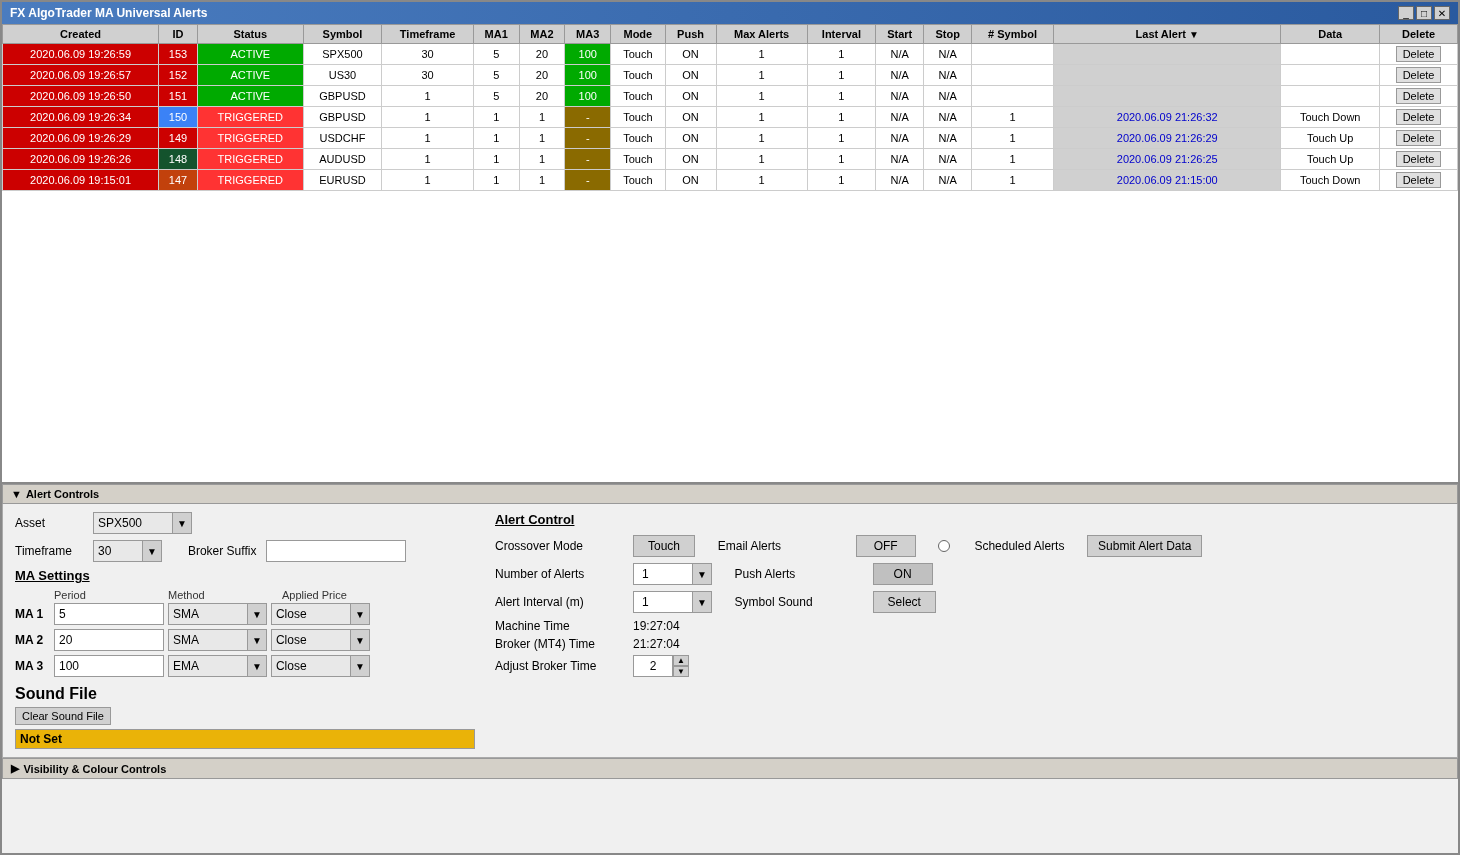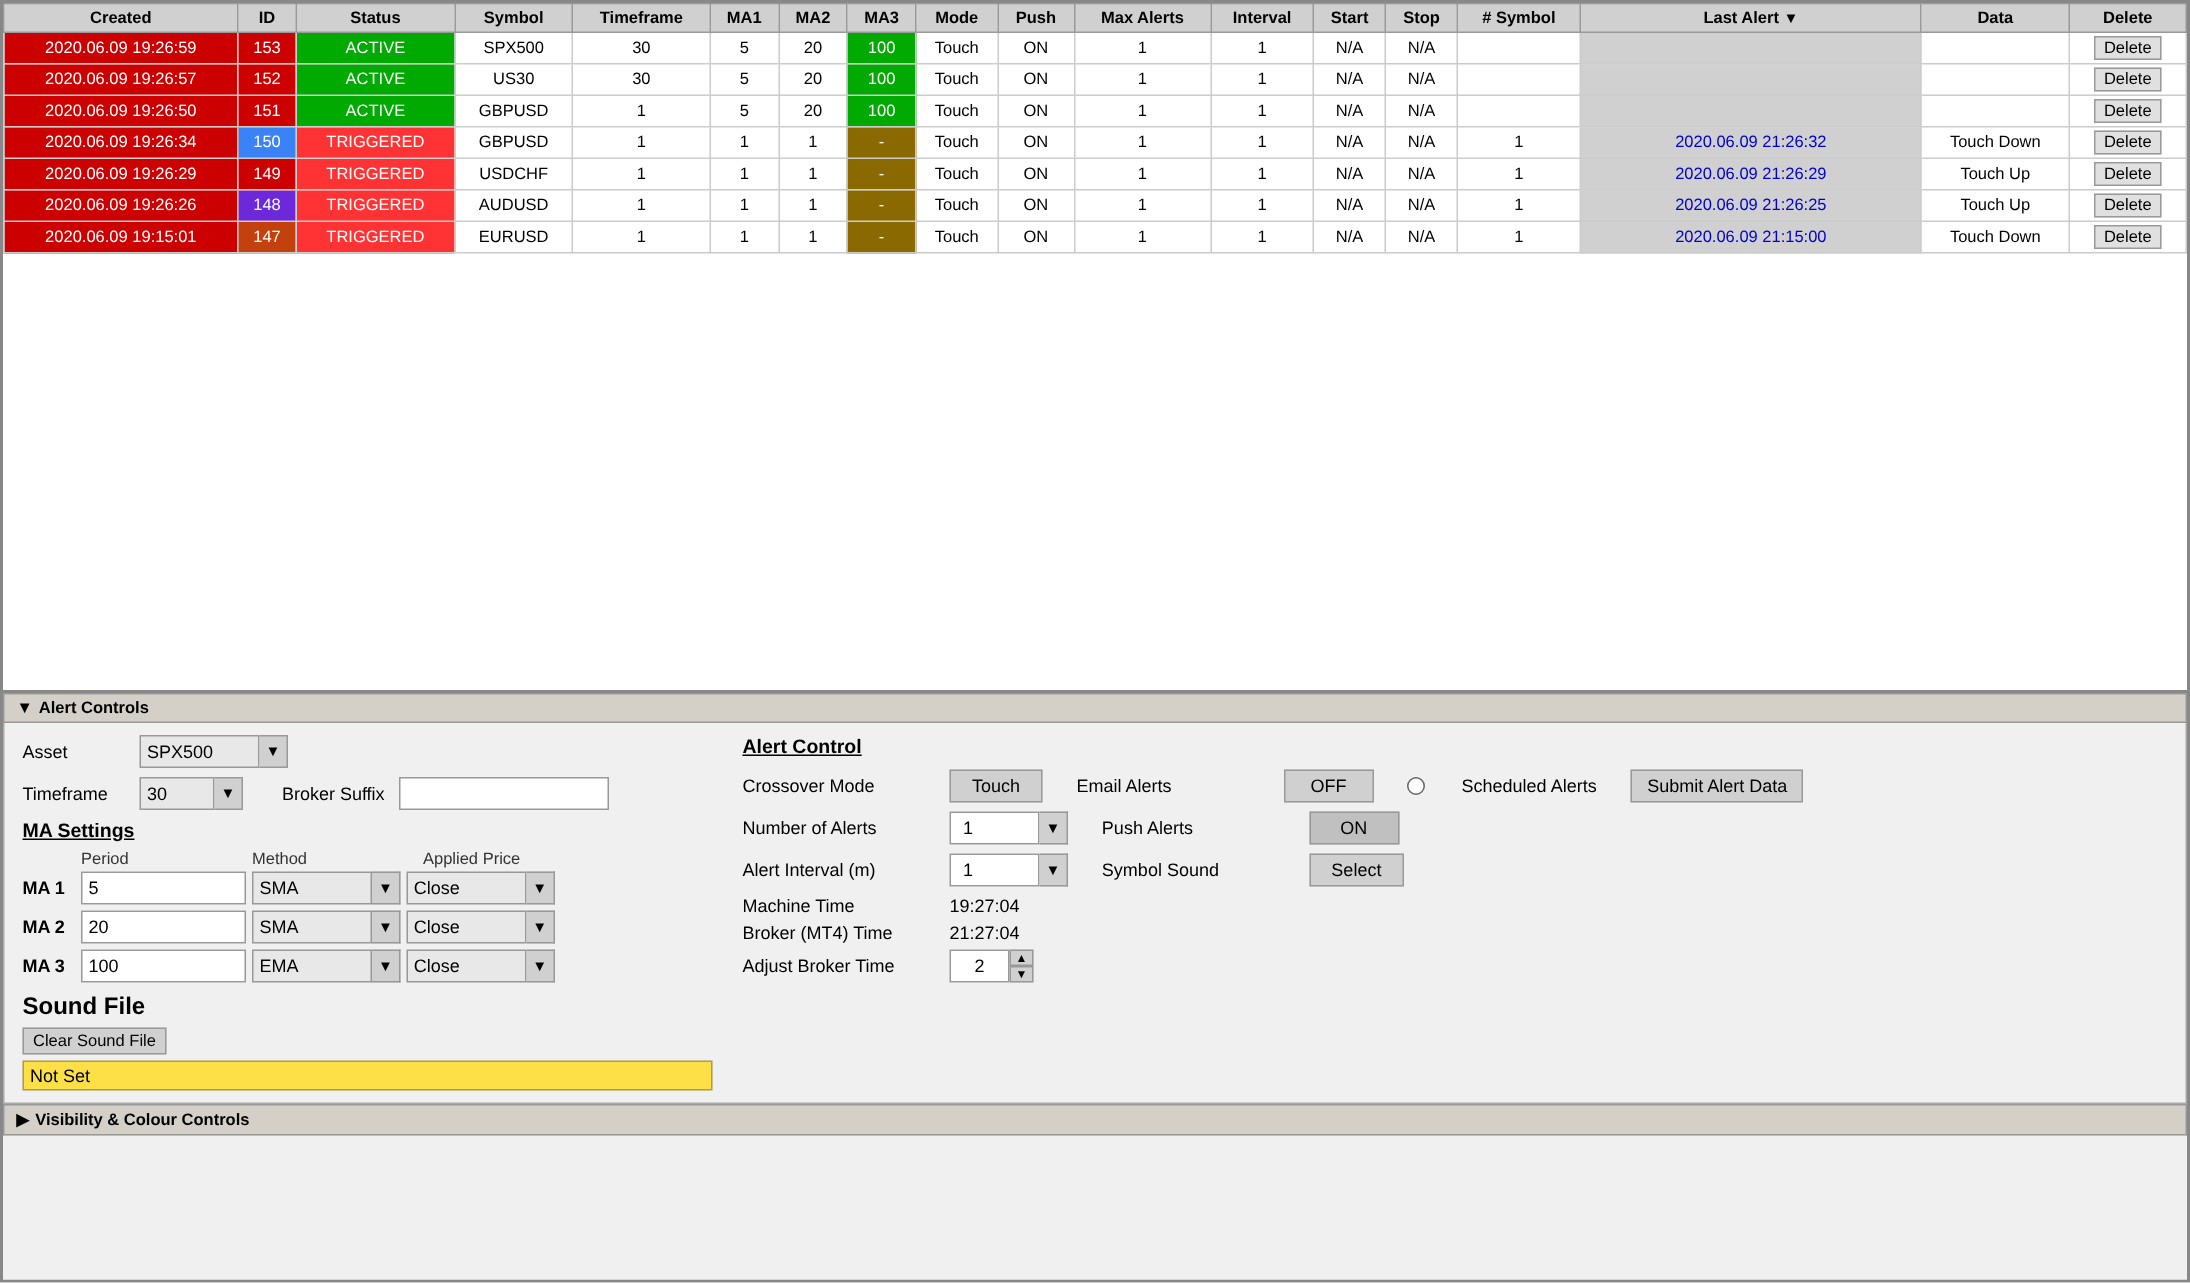--- a/index.html
+++ b/index.html
@@ -71,28 +71,36 @@
     
     .spinner-wrap { display: flex; align-items: center; }
     .spinner-input { border: 1px solid #999; background: white; padding: 2px 4px; font-size: 12px; width: 40px; height: 22px; text-align: center; }
     .spinner-btns { display: flex; flex-direction: column; }
     .spinner-btn { border: 1px solid #999; background: #d0d0d0; width: 16px; height: 11px; font-size: 8px; cursor: pointer; display: flex; align-items: center; justify-content: center; }
 
     
     .sound-file-section { margin-top: 8px; }
     .sound-label { font-size: 16px; font-weight: bold; margin-bottom: 4px; }
     .clear-btn { border: 1px solid #999; background: #d0d0d0; padding: 2px 6px; font-size: 11px; cursor: pointer; }
-    .sound-display { border: 1px solid #999; background: #fde047; padding: 2px 4px; font-size: 12px; margin-top: 4px; min-height: 20px; min-width: 300px; }
+    .sound-display { border: 1px solid #999; background: #eab308; padding: 2px 4px; font-size: 12px; margin-top: 4px; min-height: 20px; min-width: 300px; font-weight: bold; }
     .bottom-header { background: #d4d0c8; border: 1px solid #999; padding: 3px 8px; font-weight: bold; font-size: 11px; cursor: pointer; display: flex; align-items: center; gap: 4px; }
   </style>
 </head>
 <body>
 
 <div class="window">
 
+  <div class="title-bar">
+    <span>FX AlgoTrader MA Universal Alerts</span>
+    <div class="title-bar-buttons">
+      <button class="title-btn">_</button>
+      <button class="title-btn">□</button>
+      <button class="title-btn">✕</button>
+    </div>
+  </div>
 
   <div class="table-area">
     <table>
       <thead>
         <tr>
           <th>Created</th>
           <th>ID</th>
           <th>Status</th>
           <th>Symbol</th>
           <th>Timeframe</th>
@@ -208,21 +216,21 @@
       <td>1</td>
       <td>N/A</td>
       <td>N/A</td>
       <td>1</td>
       <td class="last-alert-col" style="color:#0000cc;cursor:pointer;">2020.06.09 21:26:29</td>
       <td>Touch Up</td>
       <td><button class="delete-btn">Delete</button></td>
     </tr>
           <tr>
       <td style="background:#cc0000;color:white;">2020.06.09 19:26:26</td>
-      <td style="background:#6d28d9;color:white;">148</td>
+      <td style="background:#14532d;color:white;">148</td>
       <td style="background:#ff3333;color:white;">TRIGGERED</td>
       <td>AUDUSD</td>
       <td>1</td>
       <td>1</td>
       <td>1</td>
       <td style="background:#8a6a00;color:white;">-</td>
       <td>Touch</td>
       <td>ON</td>
       <td>1</td>
       <td>1</td>

